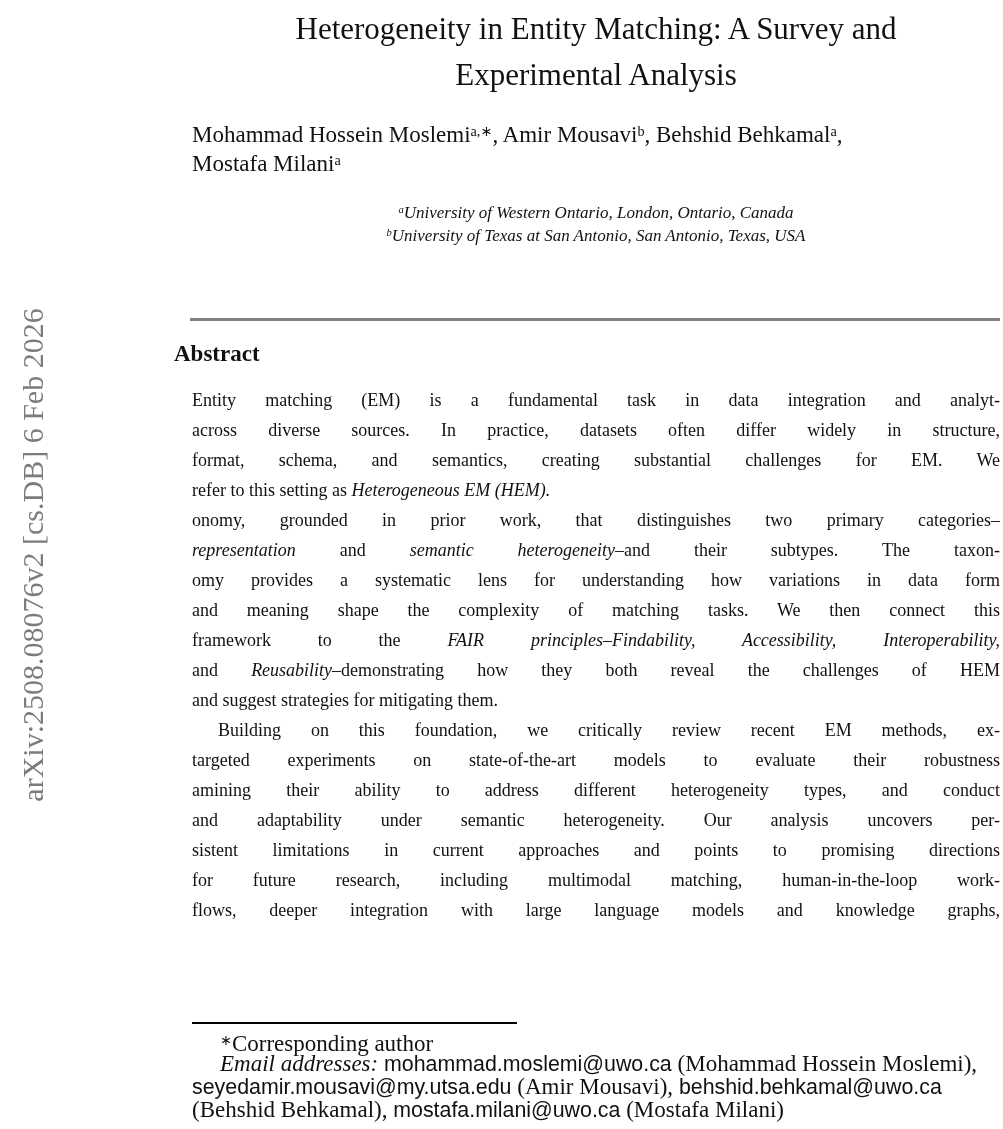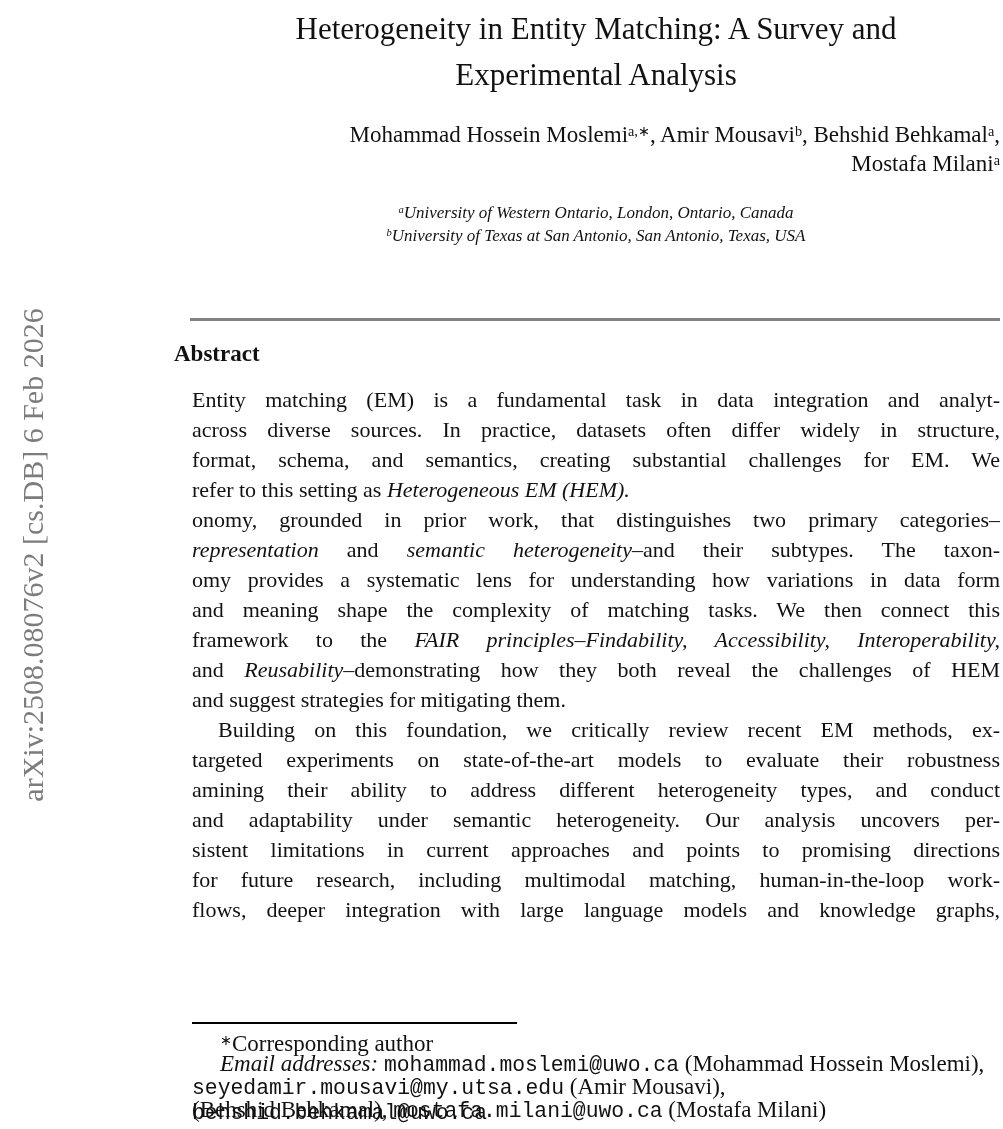--- a/index.html
+++ b/index.html
@@ -40,21 +40,21 @@
     text-align: center;
     font-size: 31px;
     font-weight: normal;
     line-height: 46px;
   }
   .authors {
     position: absolute;
     left: 192px;
     top: 117px;
     width: 808px;
-    text-align: right;
+    text-align: left;
     font-size: 23px;
   }
   .authors .line { height: 29px; line-height: 29px; }
   .affiliations {
     position: absolute;
     left: 192px;
     top: 198px;
     width: 808px;
     text-align: center;
     font-style: italic;
@@ -74,21 +74,21 @@
     left: 174px;
     top: 341px;
     font-size: 23px;
     font-weight: bold;
   }
   .abstract-body {
     position: absolute;
     left: 192px;
     top: 385px;
     width: 808px;
-    font-size: 22px;
+    font-size: 18px;
   }
   .abstract-body .line {
     height: 30px;
     line-height: 30px;
     text-align: justify;
     overflow: hidden;
     white-space: normal;
   }
   .line.just::after { content: ""; display: inline-block; width: 100%; height: 0; }
   .line.indent { text-indent: 26px; }
@@ -103,21 +103,21 @@
   .footnote {
     position: absolute;
     left: 192px;
     top: 1029px;
     width: 808px;
     font-size: 23px;
   }
   .footnote .line { height: 23px; line-height: 23px; overflow: visible; }
   .footnote .line.indent { text-indent: 28px; }
   .s-i { font-style: italic; }
-  .s-m { font-family: Liberation Mono, monospace; font-size: 0.93em; }
+  .s-m { font-family: Liberation Sans, sans-serif; font-size: 0.93em; }
   .s-sup { font-size: 0.62em; vertical-align: 0.45em; }
   .s-supi { font-size: 0.62em; vertical-align: 0.45em; font-style: italic; }
 </style>
 </head>
 <body>
 
 <div class="page">
   <div class="watermark">arXiv:2508.08076v2  [cs.DB]  6 Feb 2026</div>
 
   <h1 class="title">

